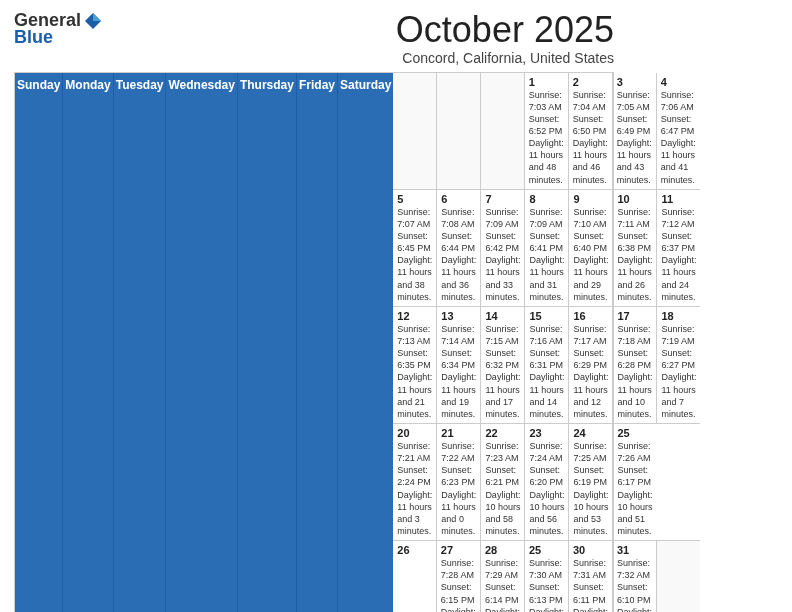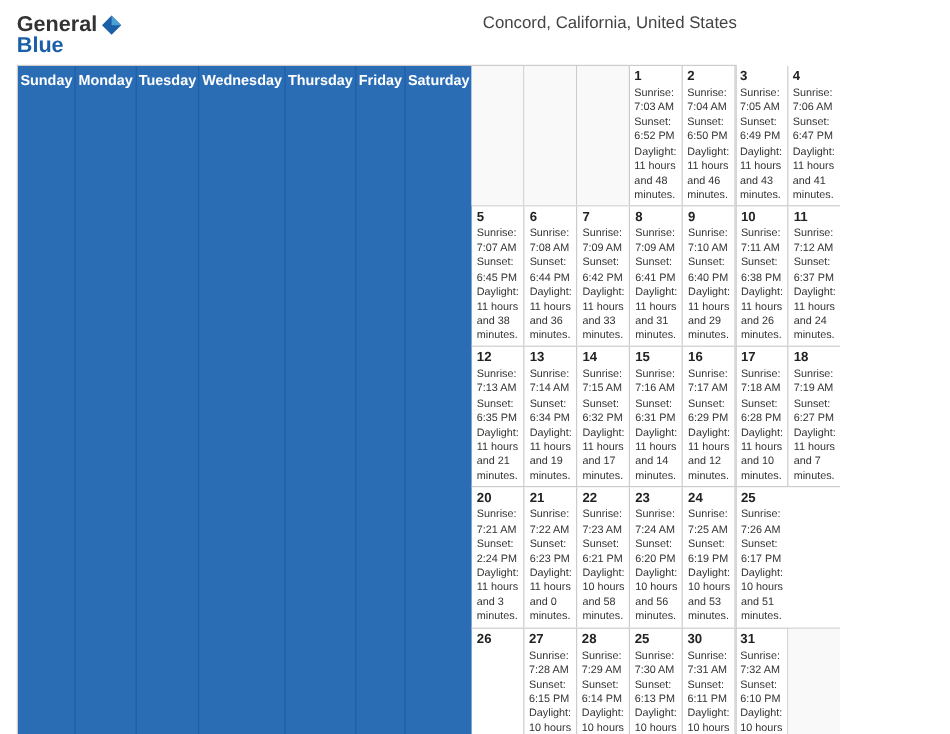--- a/index.html
+++ b/index.html
@@ -114,20 +114,21 @@
           <span style="font-size:18px;font-weight:bold;color:#333;">General</span>
           <svg width="20" height="20" viewBox="0 0 20 20">
             <polygon points="10,2 18,10 10,18 2,10" fill="#1a5fa8"></polygon>
             <polygon points="10,2 18,10 10,10" fill="#4a9fd4"></polygon>
           </svg>
         </div>
         <span style="font-size:18px;font-weight:bold;color:#1a5fa8;margin-top:-4px;">Blue</span>
       </div>
     </div>
     <div class="title-block">
+      <div class="month-title">October 2025</div>
       <div class="location">Concord, California, United States</div>
     </div>
   </div>
 
   <div class="calendar">
     <div class="cal-header-row">
     <div class="cal-header-cell">Sunday</div>
         <div class="cal-header-cell">Monday</div>
         <div class="cal-header-cell">Tuesday</div>
         <div class="cal-header-cell">Wednesday</div>

